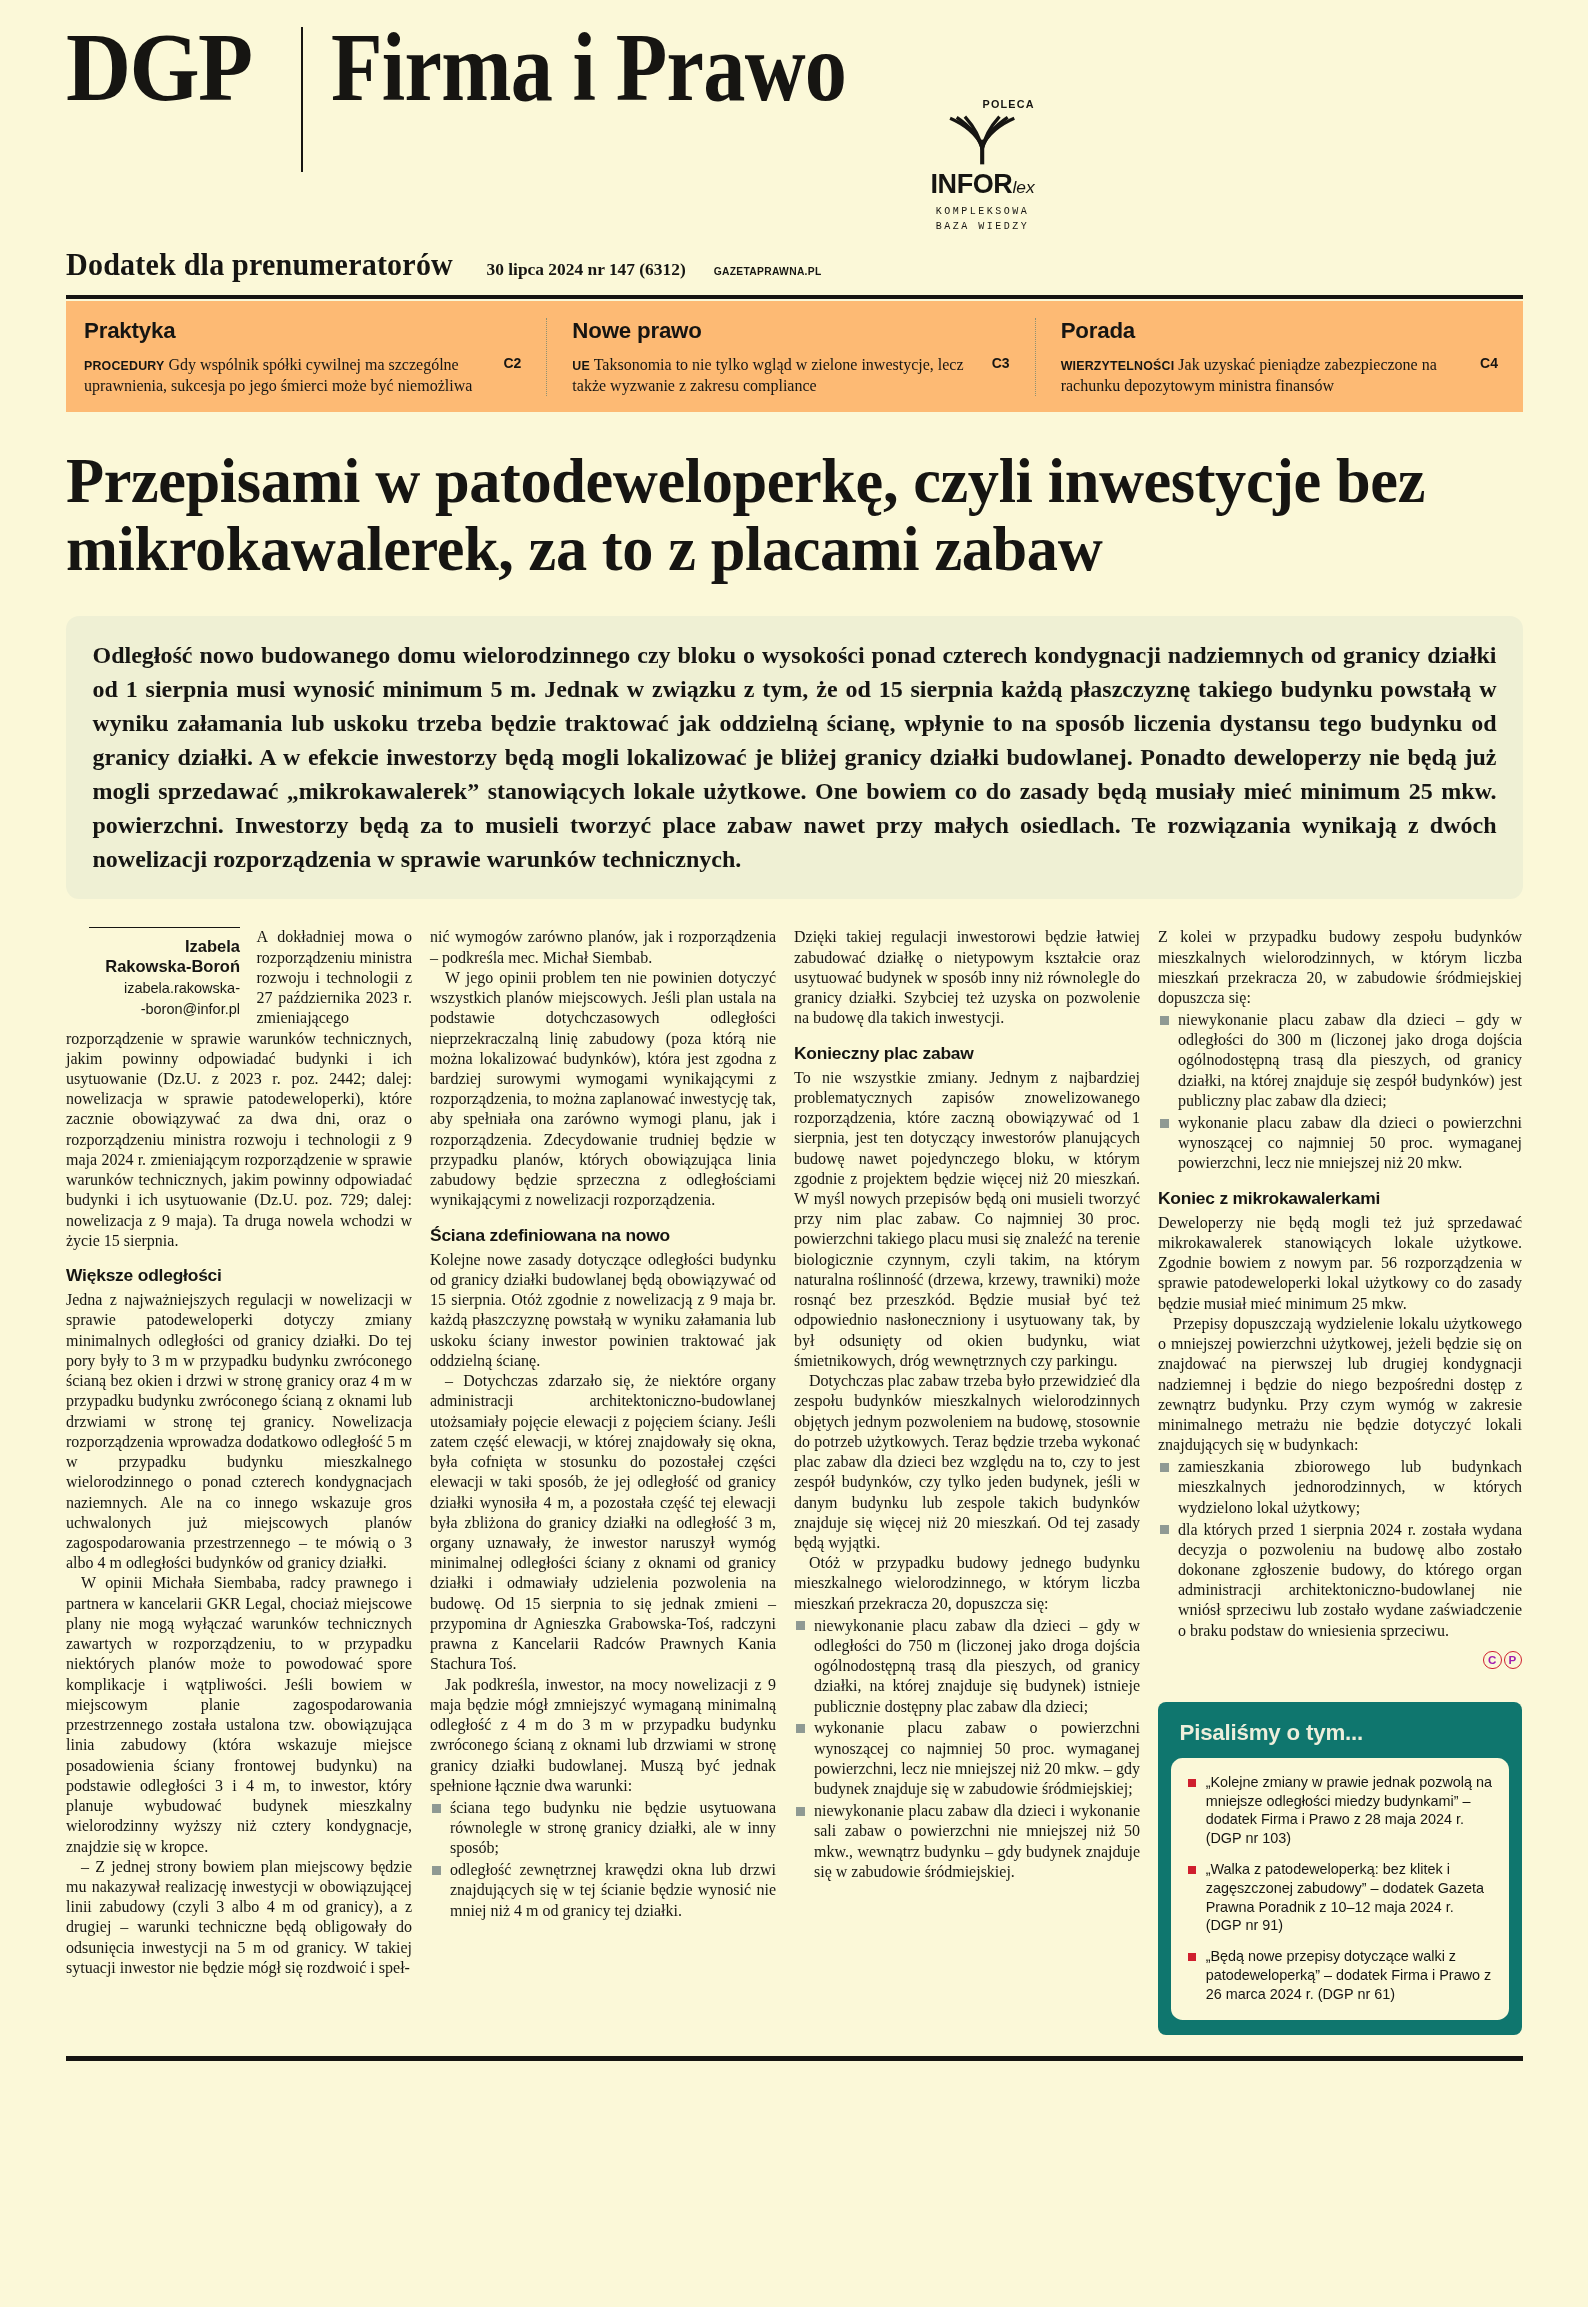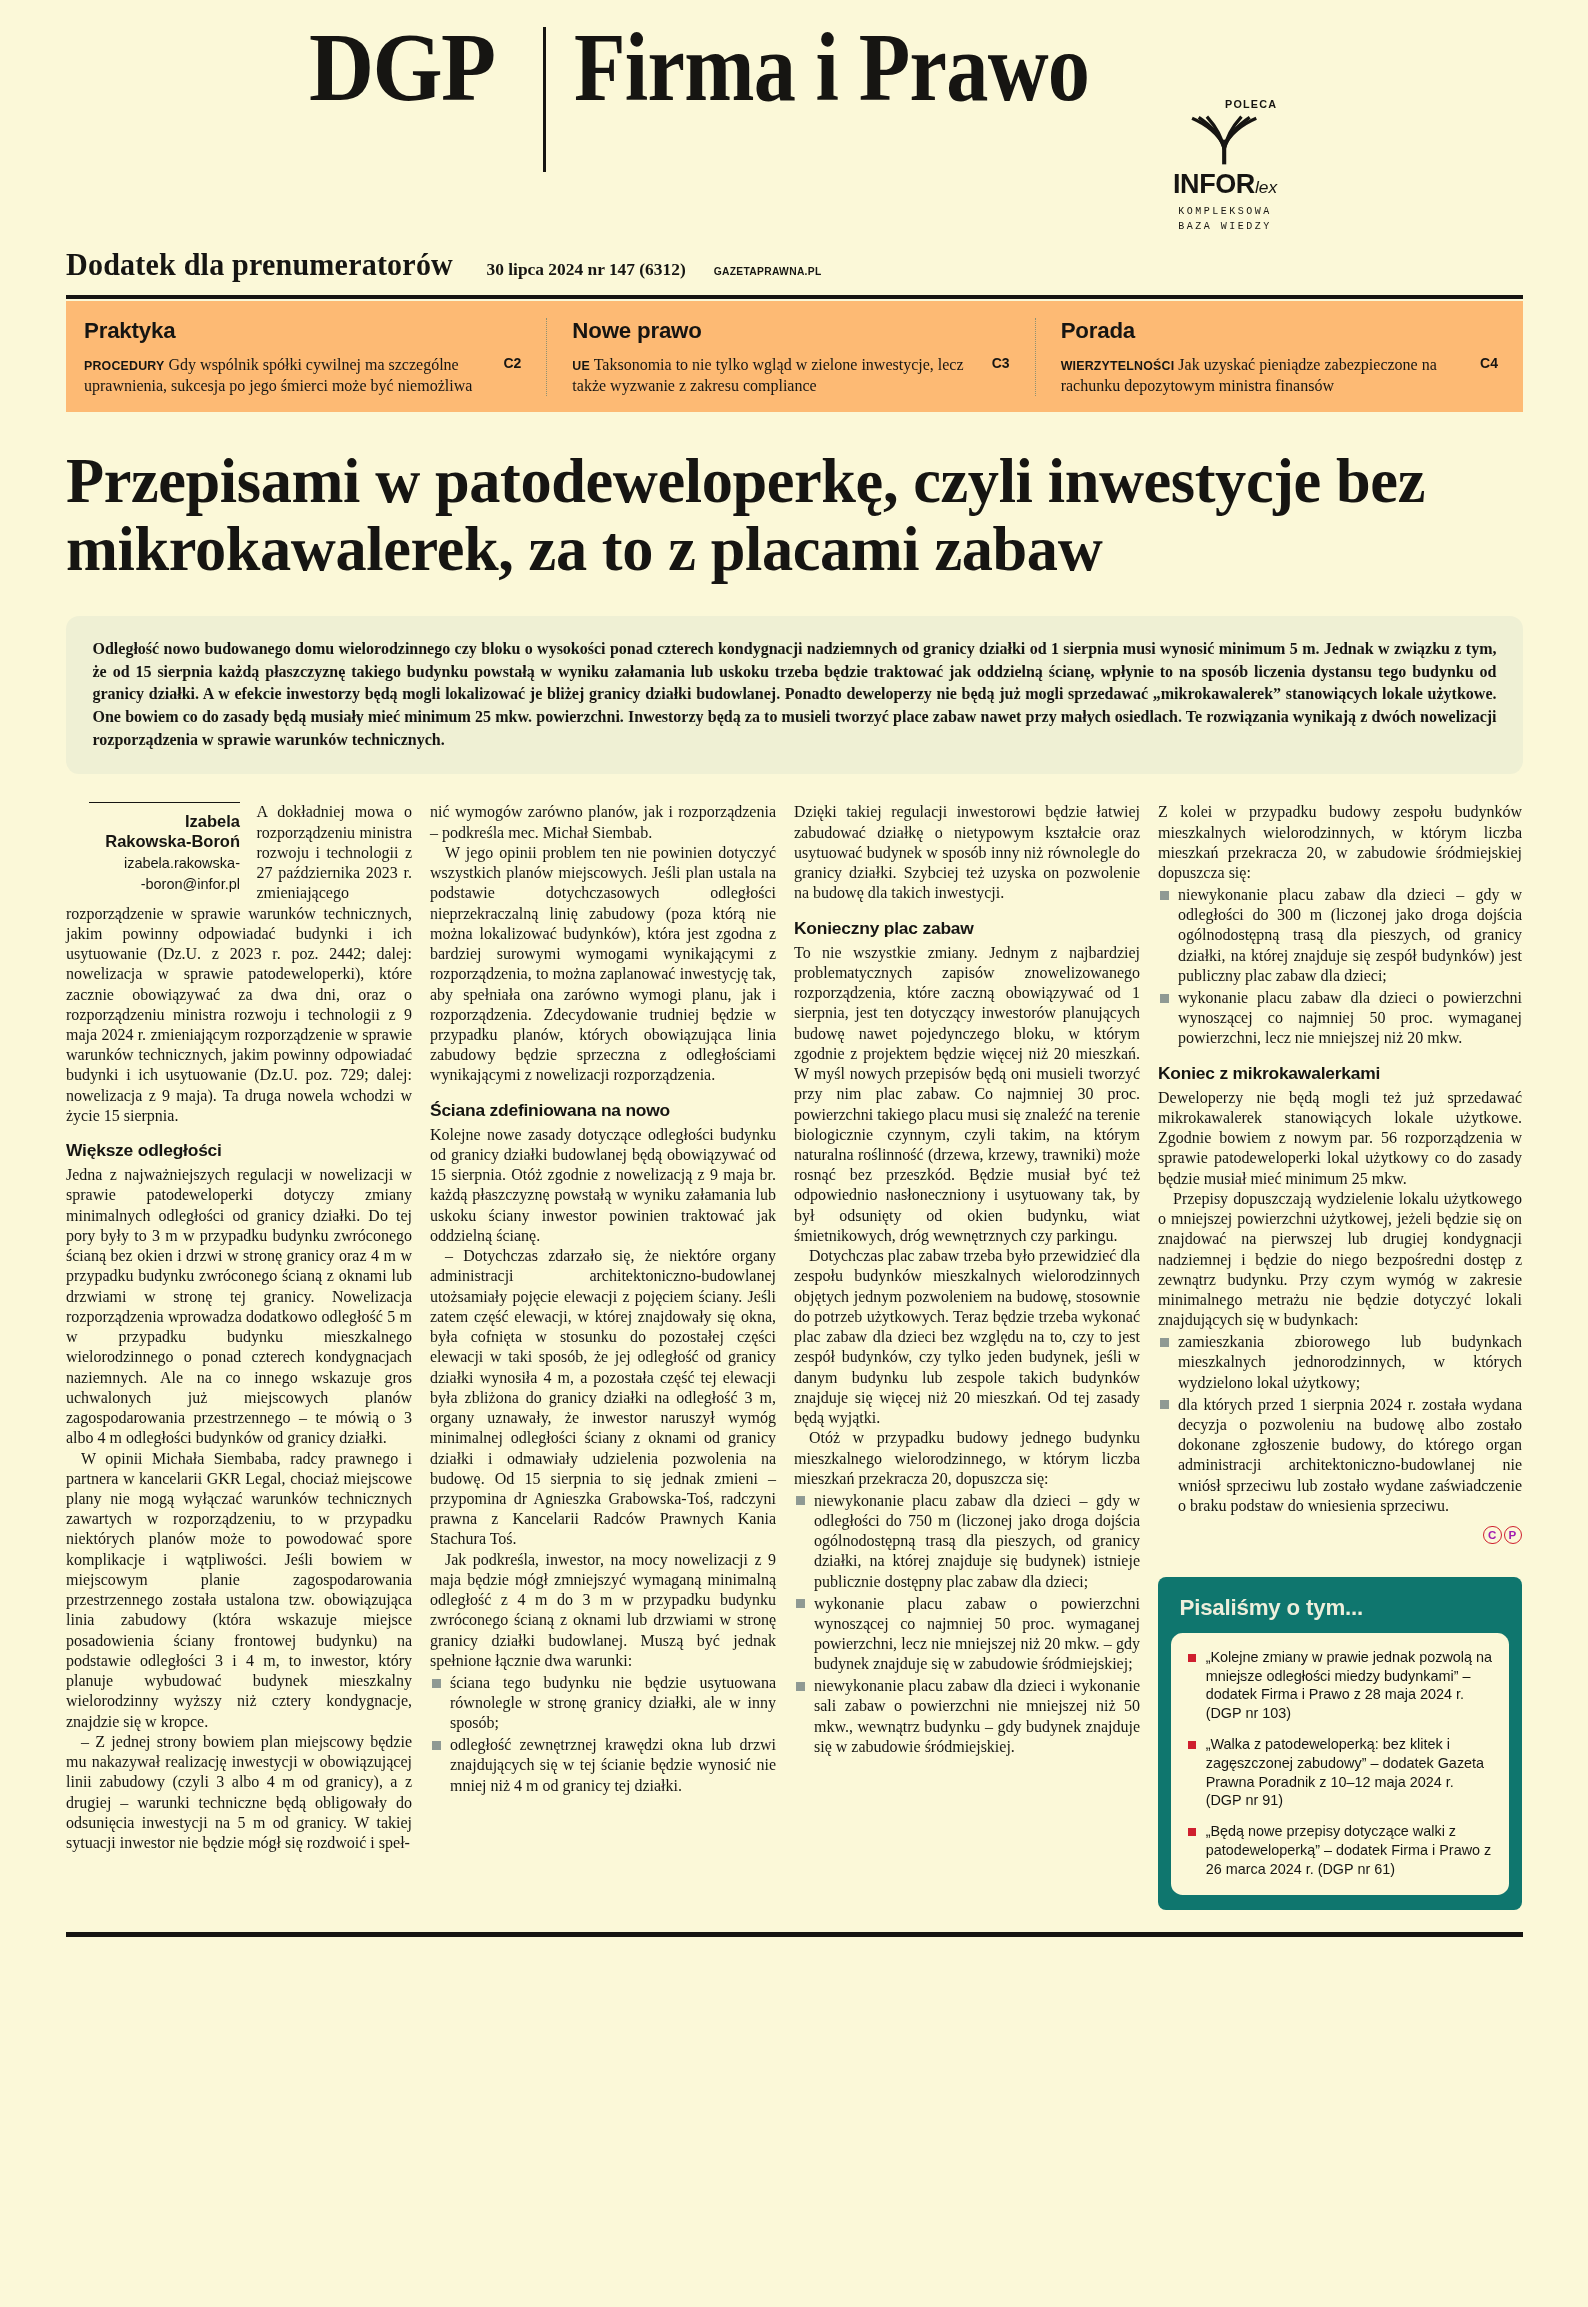--- a/index.html
+++ b/index.html
@@ -8,21 +8,21 @@
     width:1589px;height:2307px;
     background:#fbf8d8;
     font-family:"Liberation Serif", serif;
     color:#161512;
     overflow:hidden;
     position:relative;
   }
   .page{width:1589px;height:2307px;position:relative;box-sizing:border-box;padding:0 66px;}
 
   
-  .masthead{display:flex;align-items:flex-start;justify-content:center;padding-top:21.5px;}
+  .masthead{display:flex;align-items:flex-start;justify-content:flex-start;padding-top:21.5px;}
   .mast-left{display:flex;align-items:flex-start;}
   .dgp{
     font-family:"Liberation Serif", serif;
     font-weight:700;font-size:98px;line-height:.92;letter-spacing:-1.7px;
     transform:scaleX(.92);transform-origin:left top;
   }
   .mast-divider{width:2.5px;background:#161512;margin:5px 28px 0 33px;height:145px;}
   .mast-title{
     font-family:"Liberation Serif", serif;
     font-weight:700;font-size:98px;line-height:.92;letter-spacing:-0.8px;
@@ -60,21 +60,21 @@
     font-family:"Liberation Serif",serif;font-weight:700;
     font-size:63px;line-height:1.07;margin:36px 0 0 0;letter-spacing:-0.4px;
     transform:scaleX(.99);transform-origin:left;
   }
 
   
   .lead{
     margin-top:33px;background:#eff0d4;border-radius:13.2px;
     padding:21.5px 26.5px 23px 26.5px;
     font-family:"Liberation Serif",serif;font-weight:700;
-    font-size:16px;line-height:1.42;text-align:justify;
+    font-size:24px;line-height:1.42;text-align:justify;
   }
 
   
   .body-grid{display:flex;margin-top:28px;gap:0;}
   .col{width:calc((1456px - 0px)/4);box-sizing:border-box;padding-right:18px;}
   .col:last-child{padding-right:0;}
   .col p{
     margin:0;font-family:"Liberation Serif",serif;
     font-size:16px;line-height:1.265;text-align:justify;
     hyphens:auto;-webkit-hyphens:auto;

